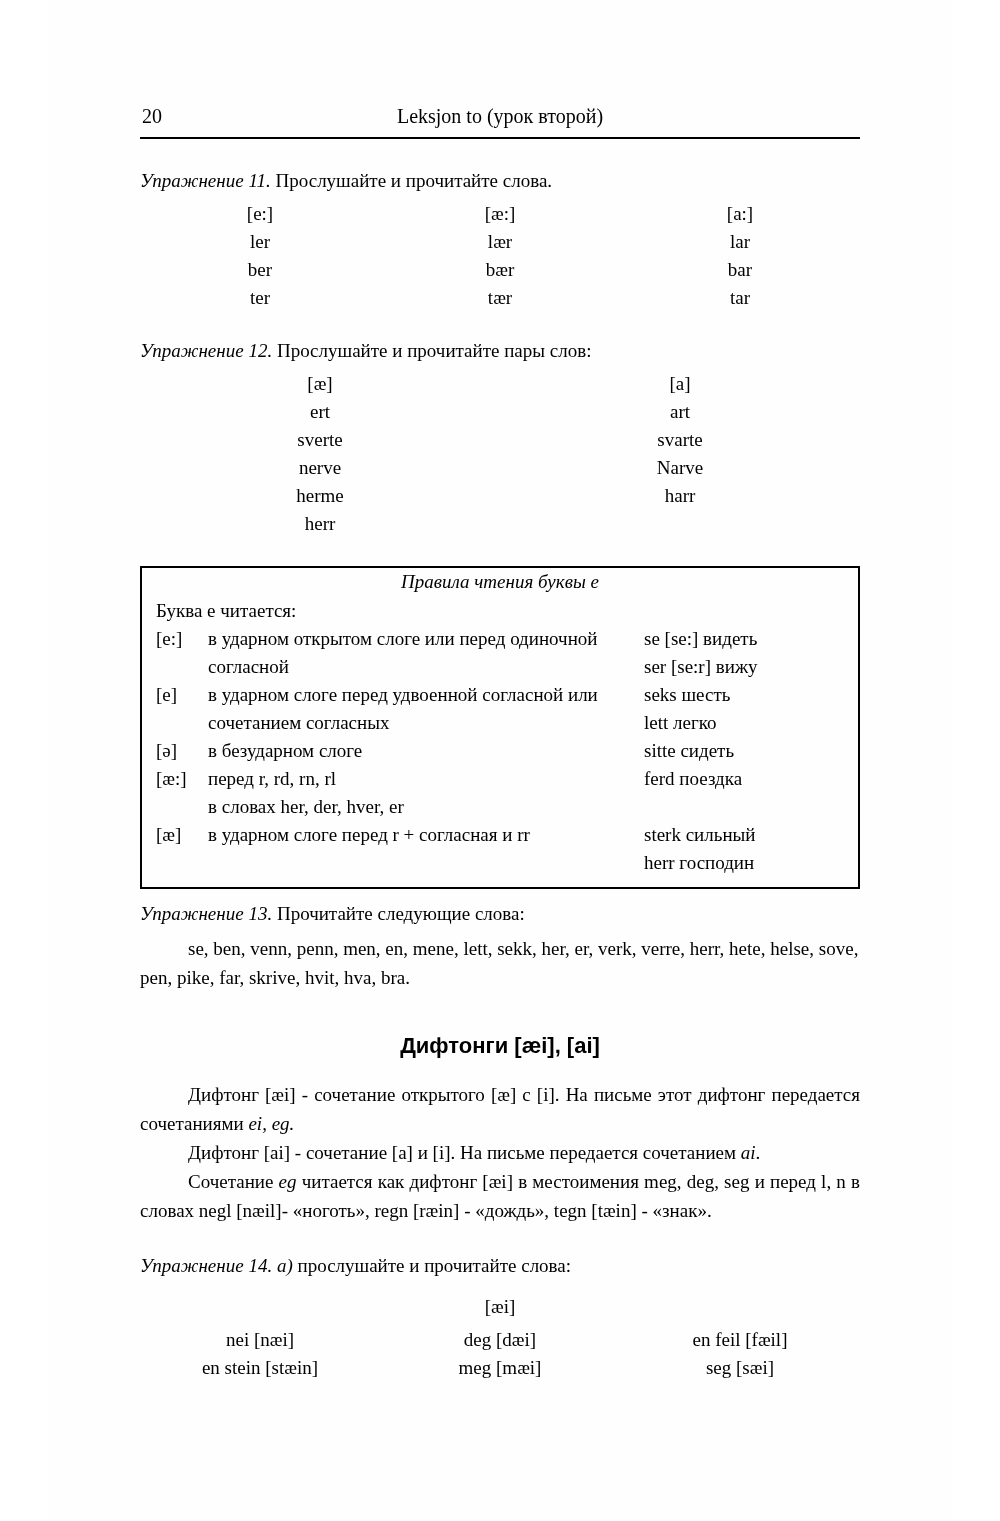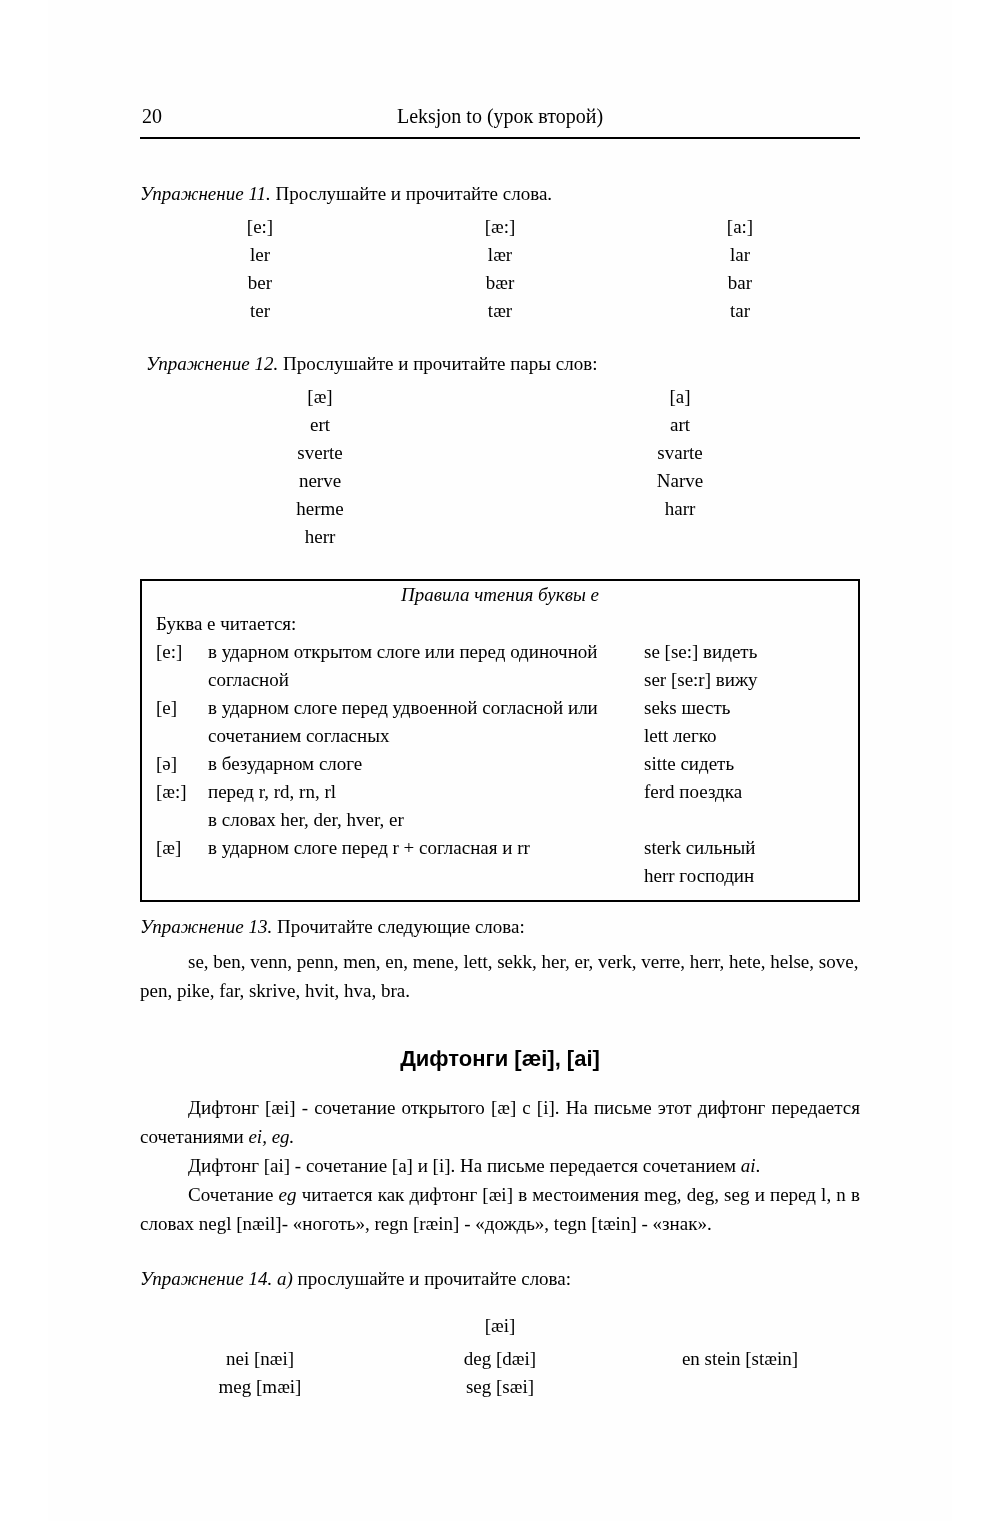--- a/index.html
+++ b/index.html
@@ -16,22 +16,22 @@
     padding: 102px 92px 0 92px;
     box-sizing: border-box;
     overflow: hidden;
   }
   .page-header { position: relative; text-align: center; font-size: 20px; line-height: 28px; }
   .page-num { position: absolute; left: 2px; top: 0; }
   .header-rule { border: none; border-top: 2px solid #000; margin: 7px 0 0 0; height: 0; }
 
   .ex-intro { margin: 0; }
   .ex-intro i { font-style: italic; }
-  .mt-ex11 { margin-top: 40px; }
-  .mt-ex12 { margin-top: 24px; margin-left: 6px; }
+  .mt-ex11 { margin-top: 27px; }
+  .mt-ex12 { margin-top: 24px; }
   .mt-ex13 { margin-top: 10px; }
   .mt-ex14 { margin-top: 26px; }
 
   .word-grid { display: grid; text-align: center; line-height: 28px; margin-top: 5px; }
   .grid3 { grid-template-columns: 1fr 1fr 1fr; }
   .grid2 { grid-template-columns: 1fr 1fr; }
   .word-col .w { line-height: 28px; }
 
   .rules-box {
     border: 2px solid #000;
@@ -54,21 +54,21 @@
     font-family: "Liberation Sans", "DejaVu Sans", sans-serif;
     font-weight: bold;
     font-size: 22px;
     line-height: 40px;
   }
 
   .body-par { margin: 0; text-indent: 48px; text-align: justify; }
   .body-par.first { margin-top: 14px; }
   .body-par i { font-style: italic; }
 
-  .ex14-head { text-align: center; margin-top: 19px; line-height: 28px; }
+  .ex14-head { text-align: center; margin-top: 13px; line-height: 28px; }
 </style>
 </head>
 <body>
 
 <div class="page">
 
   <div class="page-header">
     <span class="page-num">20</span>
     <span class="page-title">Leksjon to (урок второй)</span>
   </div>
@@ -195,18 +195,19 @@
   <p class="body-par"><span>Сочетание </span><i>eg</i><span> читается как дифтонг [æi] в местоимения meg, deg, seg и перед l, n в словах  negl [næil]- «ноготь», regn [ræin] - «дождь», tegn [tæin] - «знак».</span></p>
 
   <p class="ex-intro mt-ex14">
     <i>Упражнение 14. а)</i>
     <span>прослушайте и прочитайте слова:</span>
   </p>
   <div class="ex14-head">[æi]</div>
   <div class="word-grid grid3">
     <div class="w">nei [næi]</div>
     <div class="w">deg [dæi]</div>
+    <div class="w">en feil [fæil]</div>
     <div class="w">en stein [stæin]</div>
     <div class="w">meg [mæi]</div>
     <div class="w">seg [sæi]</div>
   </div>
 
 </div>
 
 </body></html>

